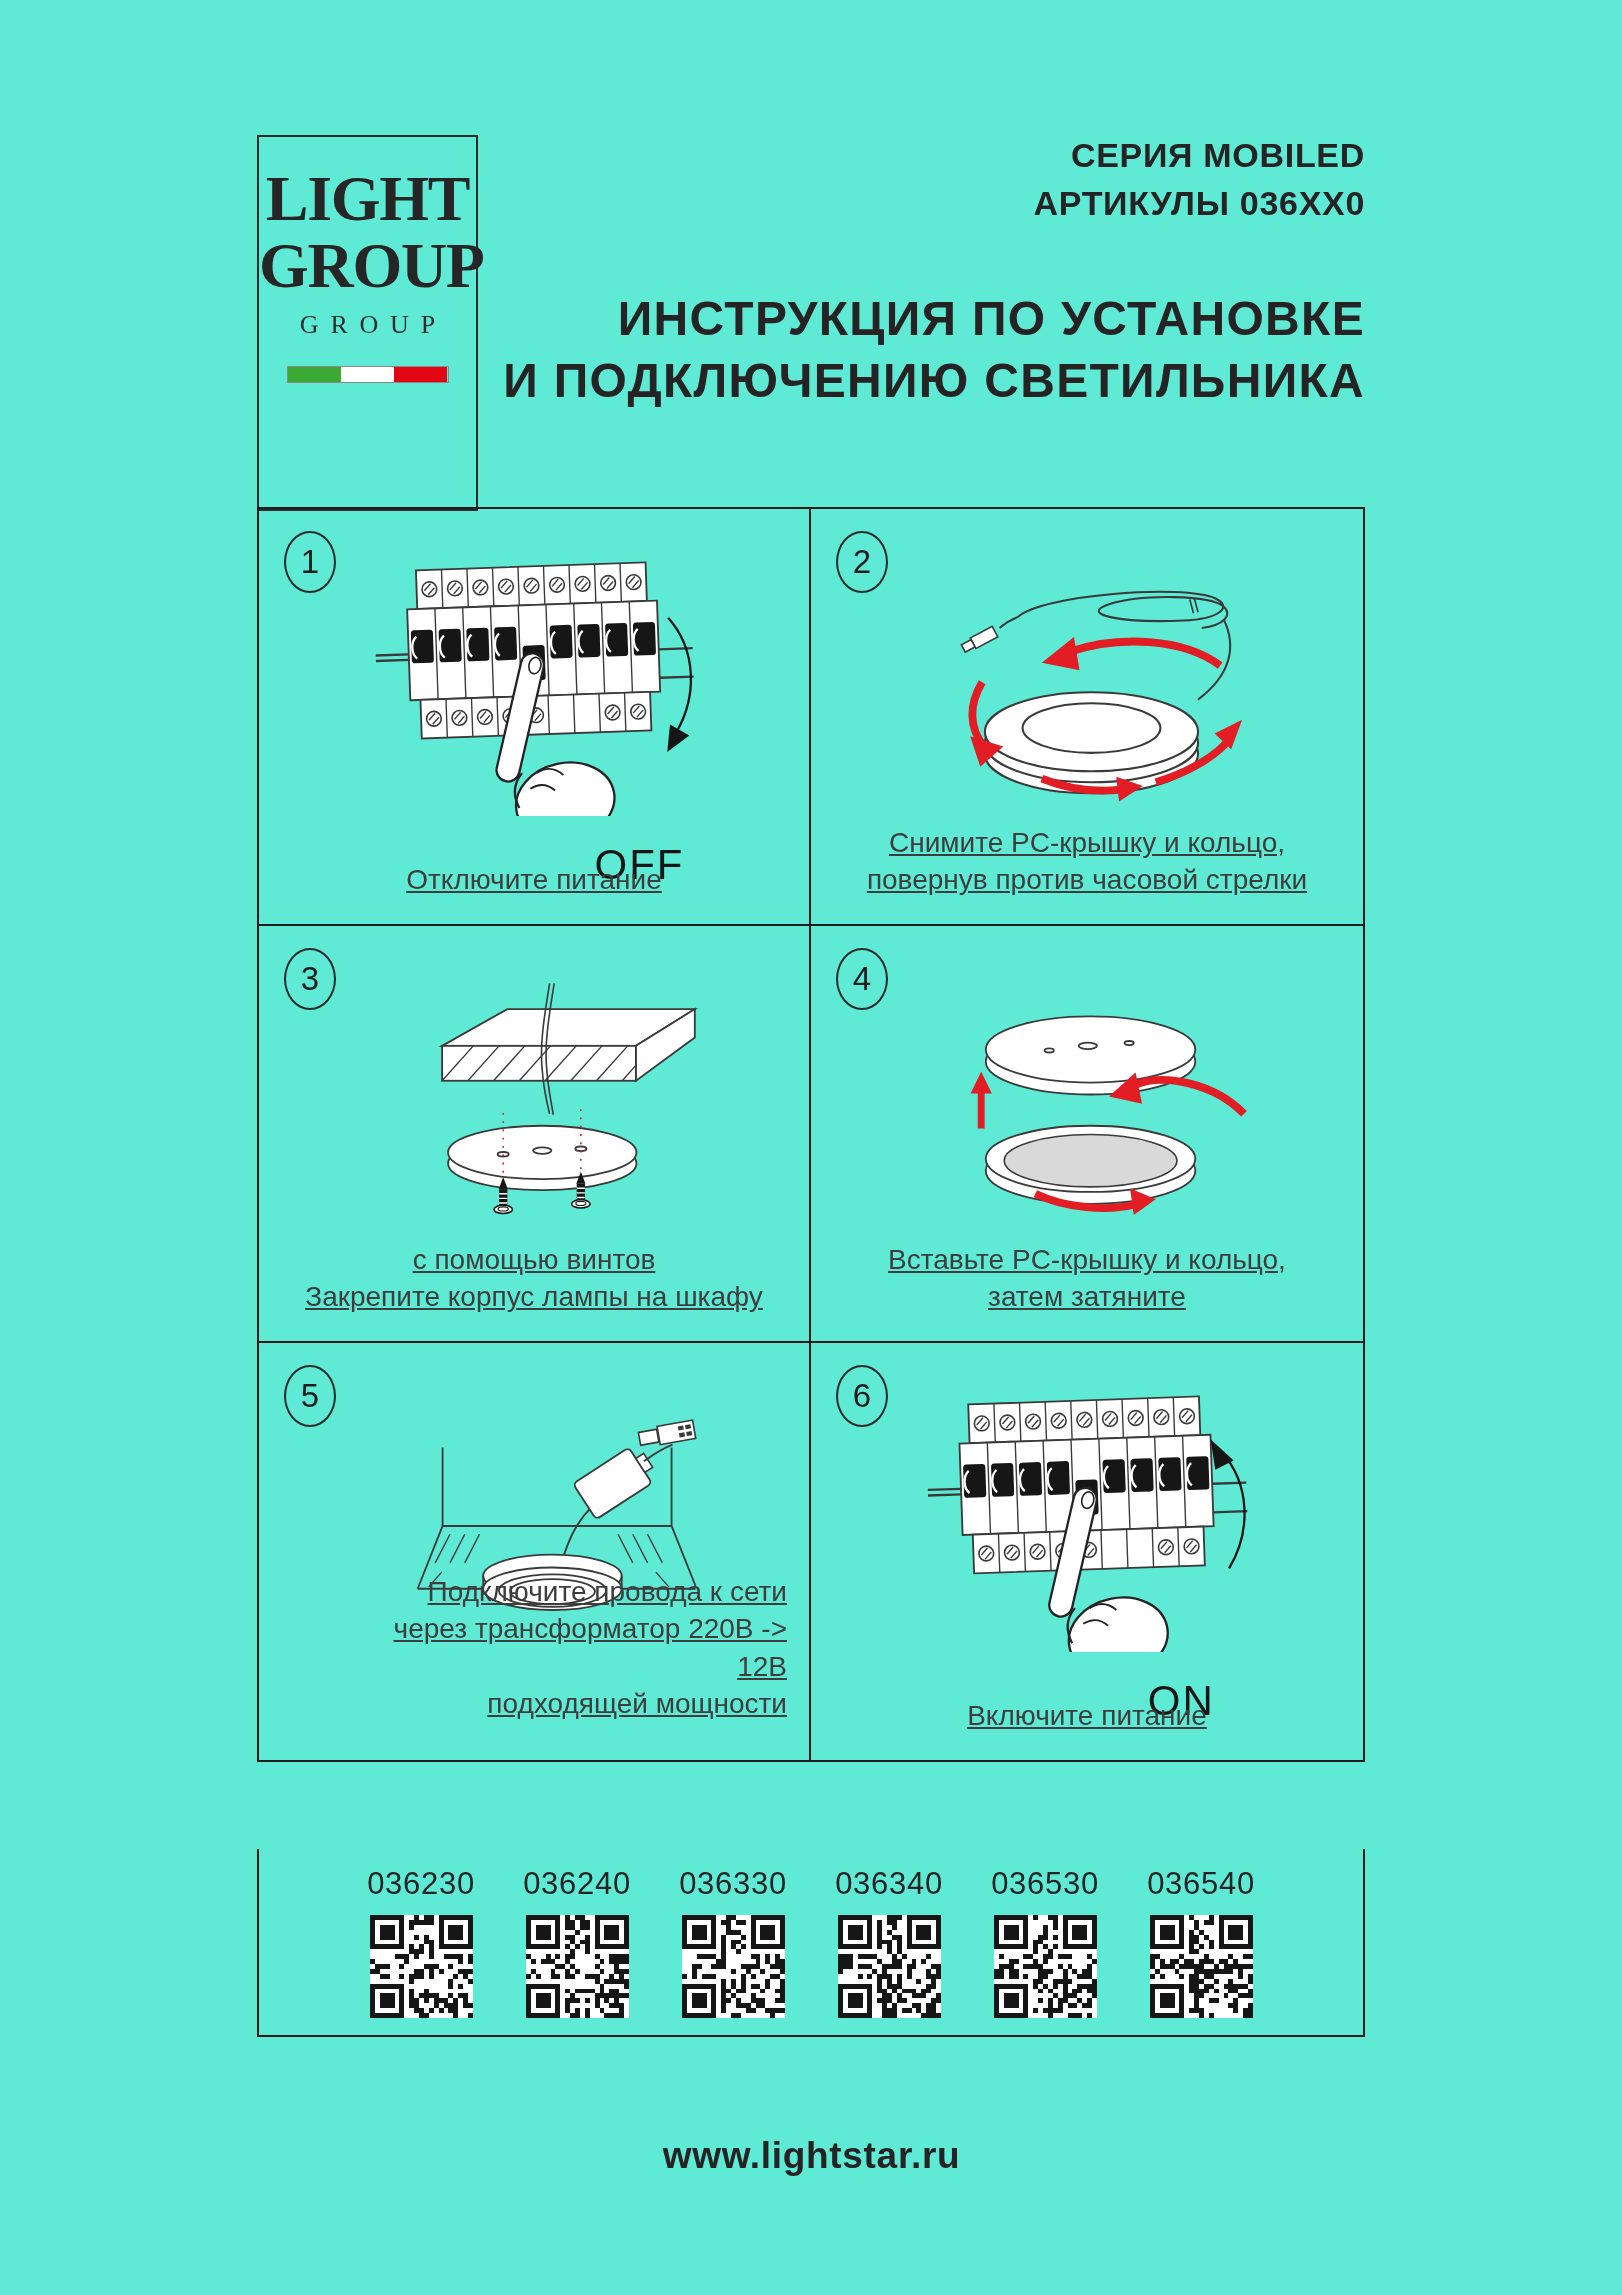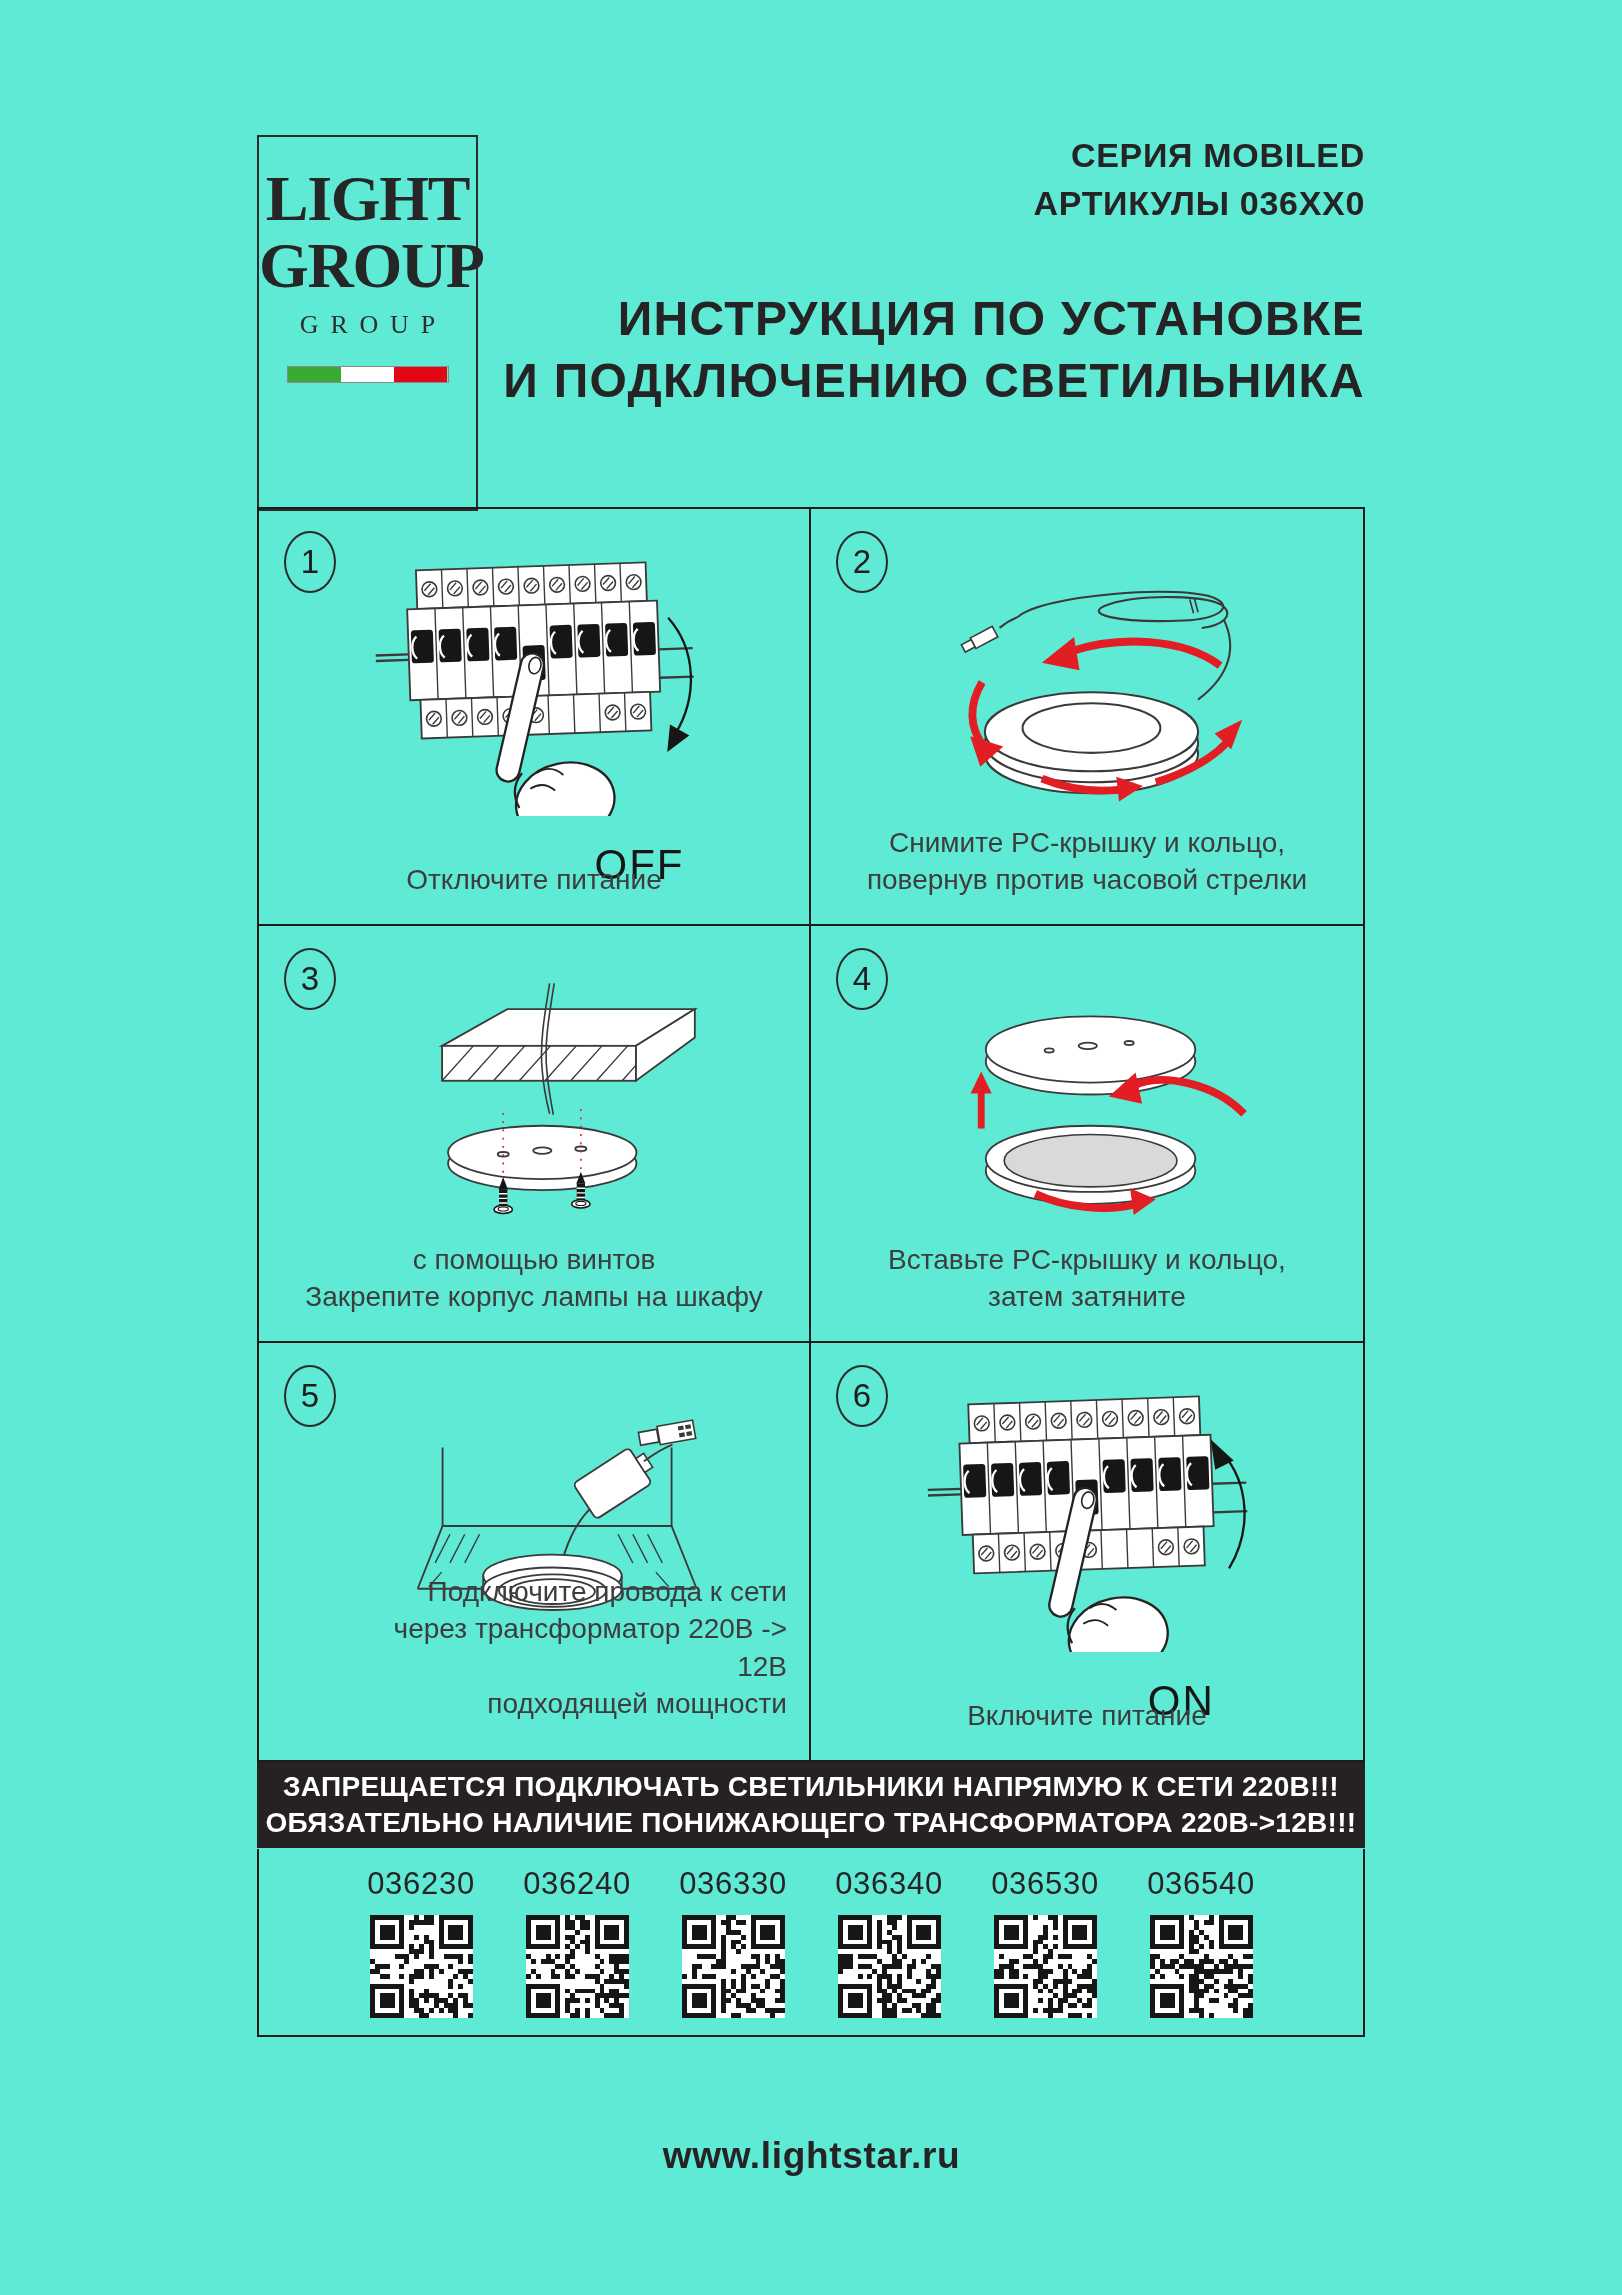--- a/index.html
+++ b/index.html
@@ -30,21 +30,21 @@
         grid-template-columns:1fr 1fr;grid-template-rows:1fr 1fr 1fr;}
   .cell{position:relative;box-sizing:border-box;}
   .cell.br{border-right:2px solid #1c1c1c;}
   .cell.bb{border-bottom:2px solid #1c1c1c;}
   .badge{position:absolute;left:25px;top:22px;width:52px;height:62px;border:2.6px solid #2b2b2b;
          border-radius:50%;display:flex;align-items:center;justify-content:center;
          font-size:33px;color:#1e1e1e;box-sizing:border-box;}
   .illus{position:absolute;left:6%;top:12%;width:88%;height:62%;color:#3a3a3a;}
   .illus svg{width:100%;height:100%;}
   .caption{position:absolute;left:5%;width:90%;bottom:25px;text-align:center;
-           font-size:28px;line-height:1.34;color:#3d3d3d;}
+           font-size:28px;line-height:1.34;color:#3d3d3d;text-decoration:underline;}
   .cell-s5 .caption{text-align:right;left:21%;width:75%;bottom:37px;}
   .switch-label{position:absolute;left:61%;top:80%;font-size:42px;letter-spacing:2px;color:#161616;}
 
   
   .banner{position:absolute;left:257px;top:1762px;width:1108px;height:86px;background:#262223;
           display:flex;flex-direction:column;align-items:center;justify-content:center;}
   .banner div{color:#fff;font-weight:bold;font-size:28px;line-height:1.3;letter-spacing:0.3px;
               white-space:nowrap;}
 
   
@@ -304,24 +304,20 @@
           <polygon points="618,100 668,146 628,166" fill="#161616"></polygon>
         </svg>
       </div>
       <div class="switch-label">ON</div>
       <div class="caption">
         <div>Включите питание</div>
       </div>
     </div>
   </div>
 
-  <div class="banner">
-    <div>ЗАПРЕЩАЕТСЯ ПОДКЛЮЧАТЬ СВЕТИЛЬНИКИ НАПРЯМУЮ К СЕТИ 220В!!!</div>
-    <div>ОБЯЗАТЕЛЬНО НАЛИЧИЕ ПОНИЖАЮЩЕГО ТРАНСФОРМАТОРА 220В-&gt;12В!!!</div>
-  </div>
 
   <div class="qr-section">
     <div class="qr-col">
       <div class="art-num">036230</div>
       <svg class="qr" viewBox="0 0 21 21">
           <rect x="0" y="0" width="21" height="21" fill="#fff"></rect>
           <rect x="9" y="0" width="1" height="1" fill="#161616"></rect>
           <rect x="11" y="0" width="1" height="1" fill="#161616"></rect>
           <rect x="12" y="0" width="1" height="1" fill="#161616"></rect>
           <rect x="8" y="1" width="1" height="1" fill="#161616"></rect>

